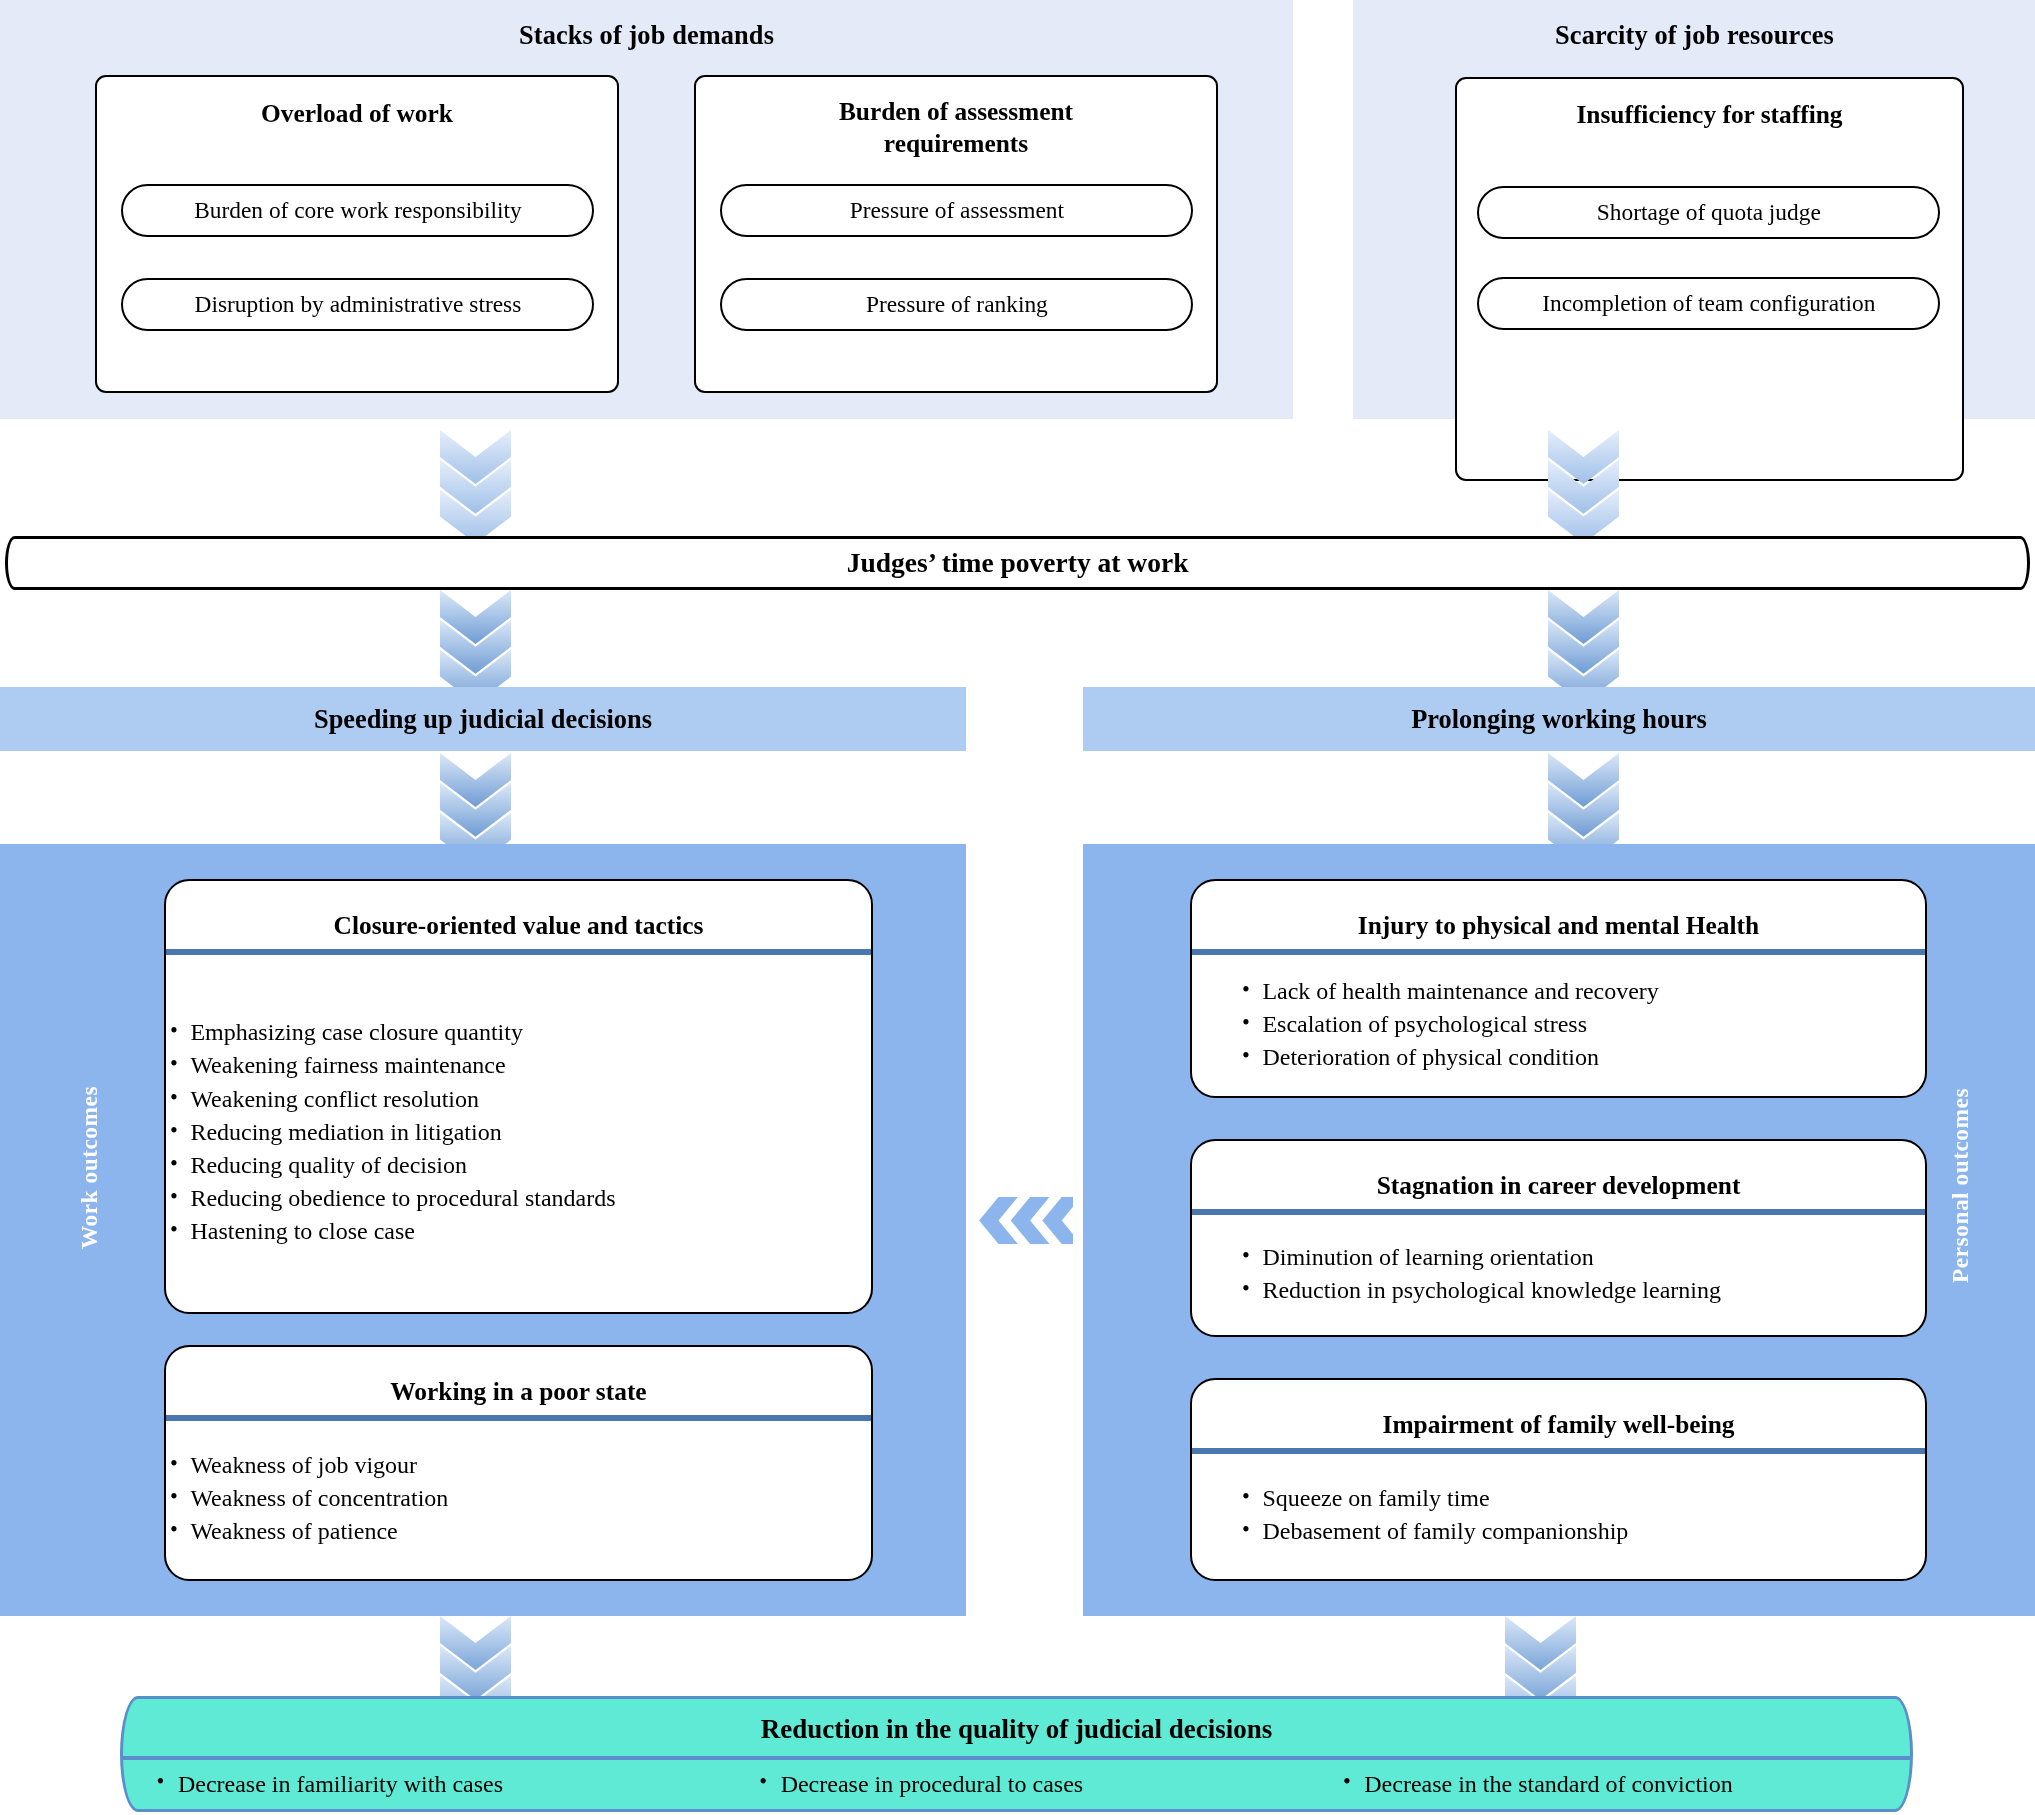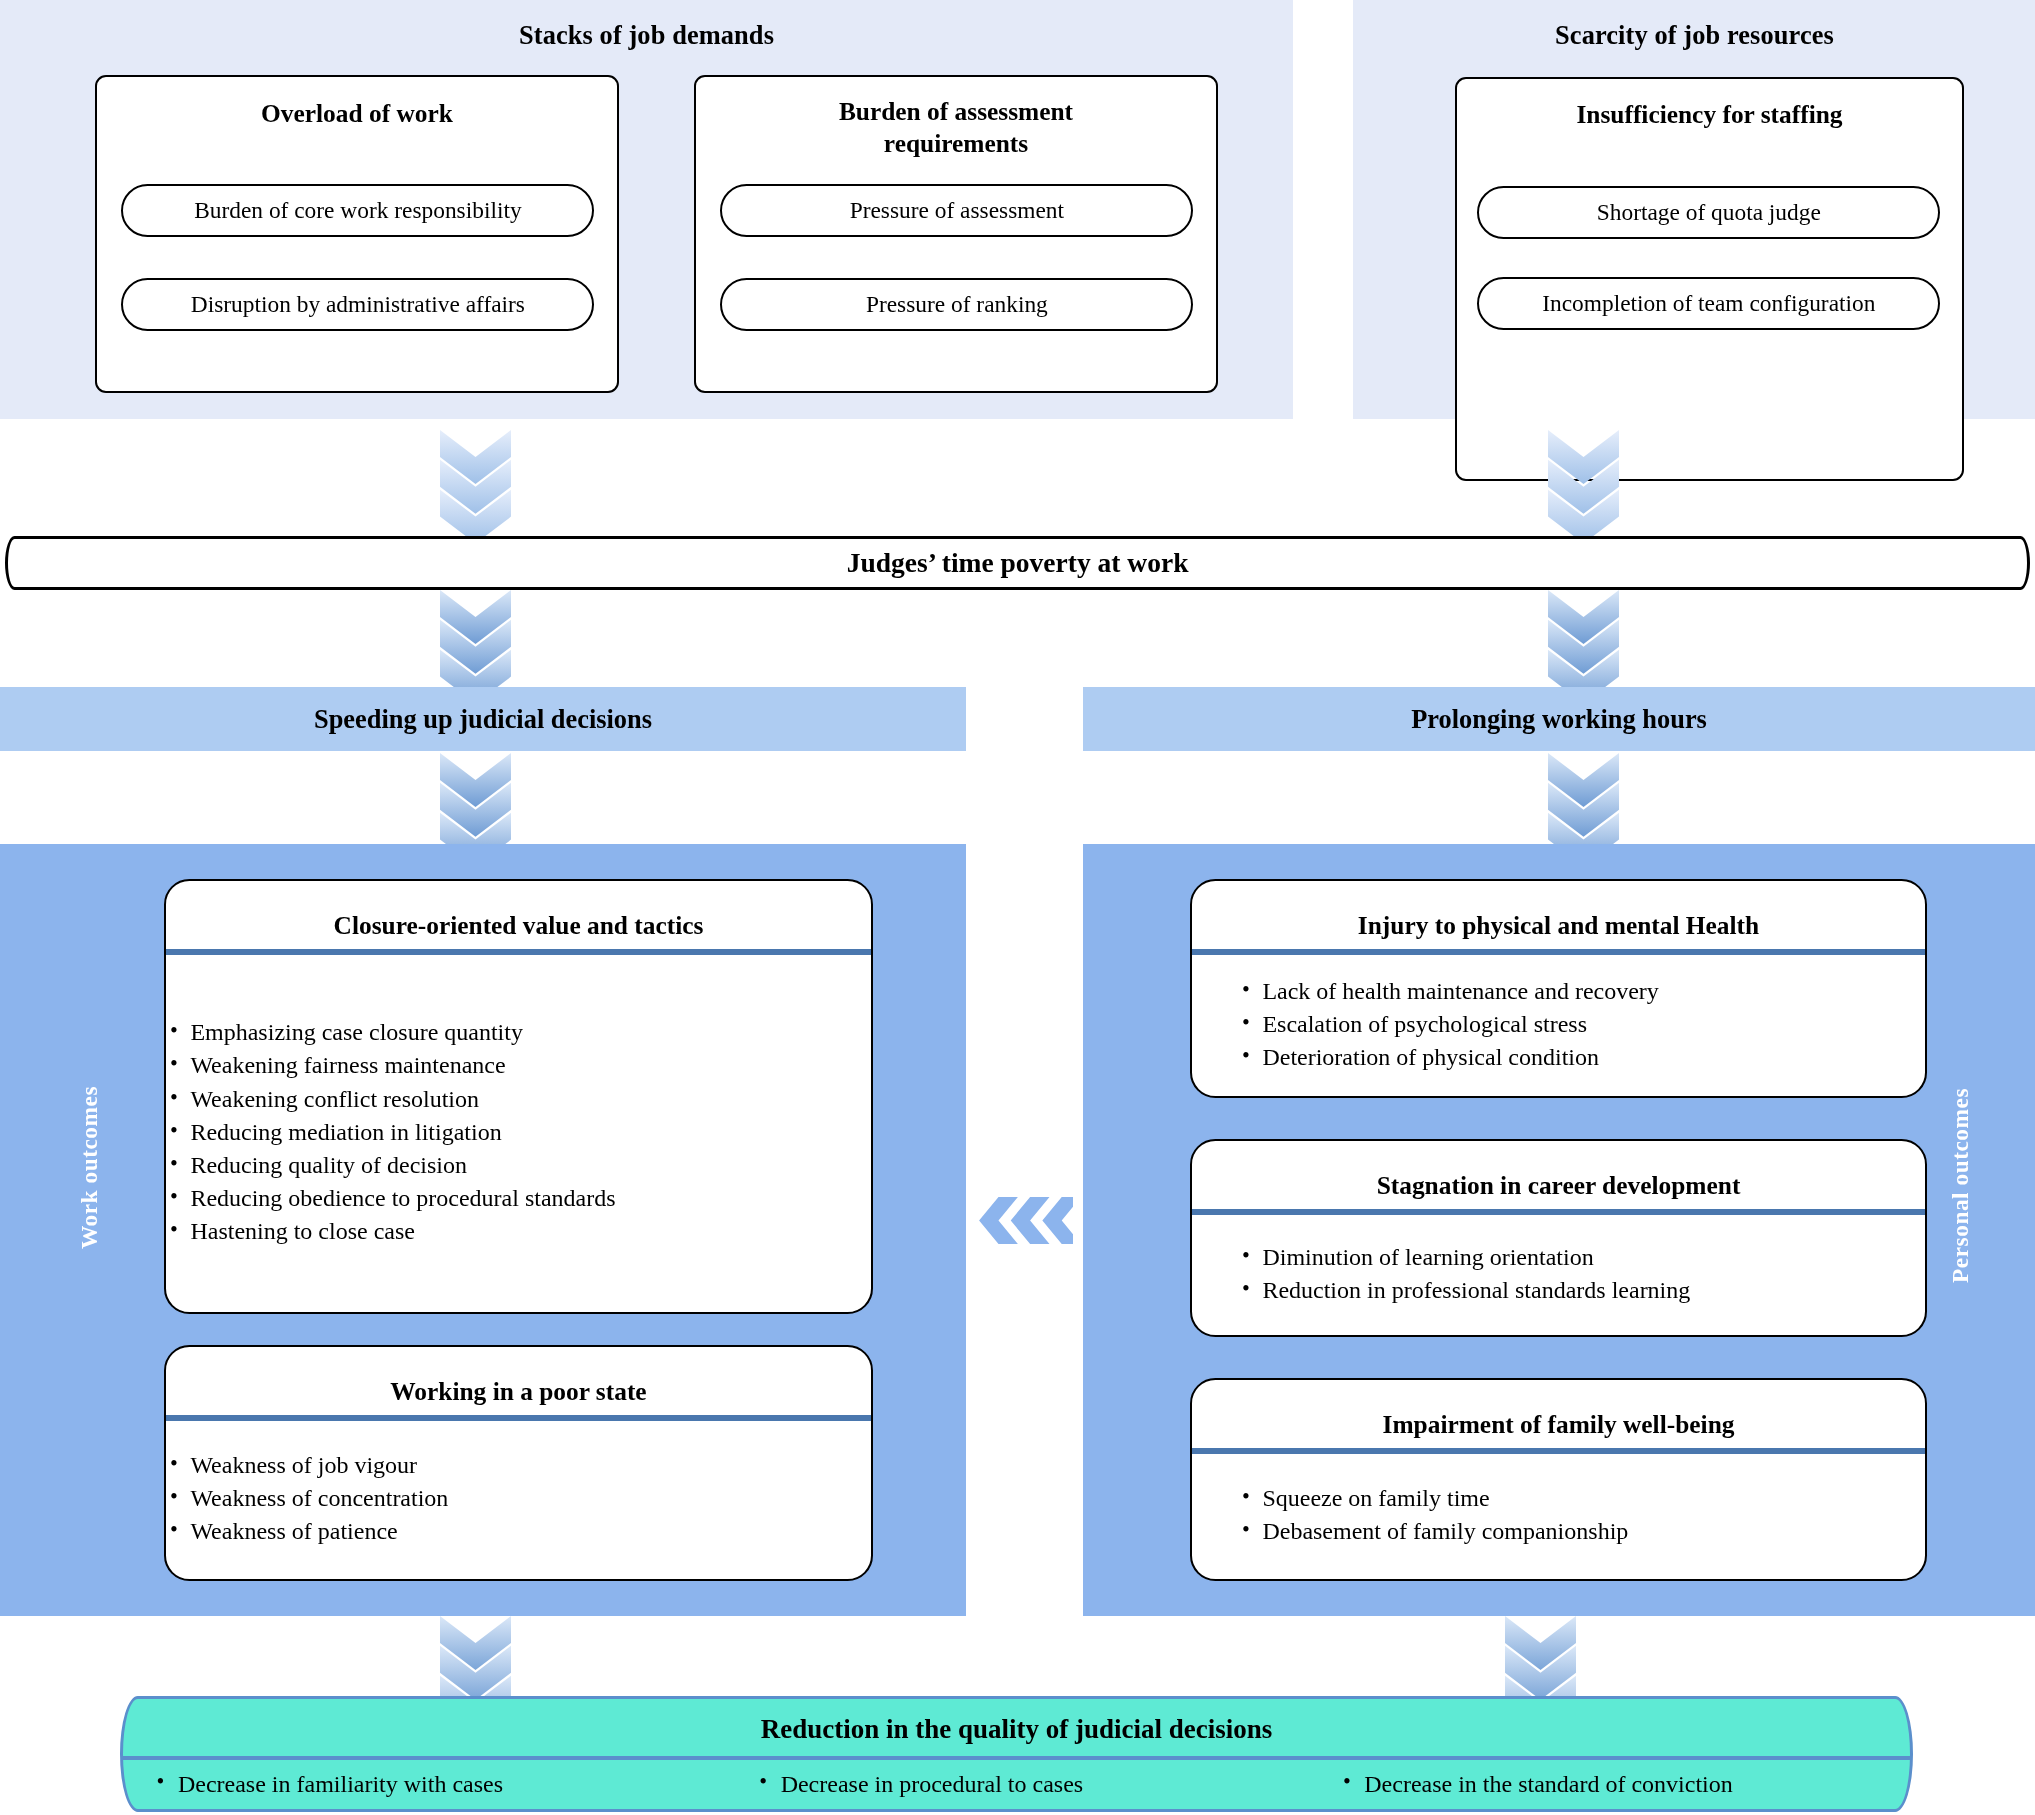--- a/index.html
+++ b/index.html
@@ -194,21 +194,21 @@
 <body>
 
 <div id="root">
 
   <div class="abs tier1-band" style="left:0;top:0;width:1293px;height:419px;">
     <div class="band-title abs" style="left:0;top:20.3px;width:1293px;">Stacks of job demands</div>
 
     <div class="rbox abs" style="left:95px;top:75px;width:524px;height:318px;">
       <div class="rbox-title" style="margin-top:21.4px;">Overload of  work</div>
       <div class="pill abs" style="left:24.4px;top:107px;width:473px;height:53px;">Burden of core work responsibility</div>
-      <div class="pill abs" style="left:24.4px;top:201px;width:473px;height:53px;">Disruption by administrative affairs</div>
+      <div class="pill abs" style="left:24.4px;top:201px;width:473px;height:53px;">Disruption by administrative stress</div>
     </div>
 
     <div class="rbox abs" style="left:694px;top:75px;width:524px;height:318px;">
       <div class="rbox-title" style="margin-top:19.3px;padding:0 97px;">Burden of assessment requirements</div>
       <div class="pill abs" style="left:24.4px;top:107px;width:473px;height:53px;">Pressure of assessment</div>
       <div class="pill abs" style="left:24.4px;top:201px;width:473px;height:53px;">Pressure of ranking</div>
     </div>
   </div>
 
   <div class="abs tier1-band" style="left:1353px;top:0;width:683px;height:419px;">
@@ -349,21 +349,21 @@
       </ul>
     </div>
   </div>
 
   <div class="card abs" style="left:1190px;top:1139px;width:737px;height:198px;">
     <div class="card-head">Stagnation in career development</div>
     <div class="card-rule"></div>
     <div class="card-body">
       <ul class="bul" style="padding-left:46px;">
         <li>Diminution of learning orientation</li>
-        <li>Reduction in professional standards learning</li>
+        <li>Reduction in psychological knowledge learning</li>
       </ul>
     </div>
   </div>
 
   <div class="card abs" style="left:1190px;top:1378px;width:737px;height:203px;">
     <div class="card-head">Impairment of family well-being</div>
     <div class="card-rule"></div>
     <div class="card-body">
       <ul class="bul" style="padding-left:46px;">
         <li>Squeeze on family time</li>

